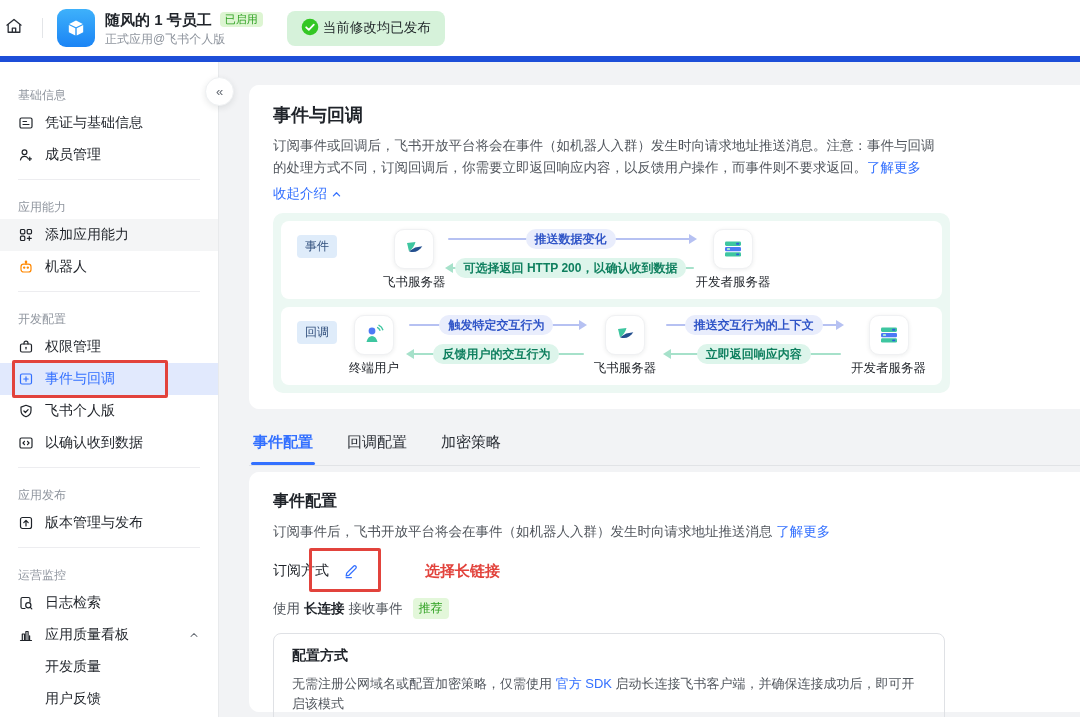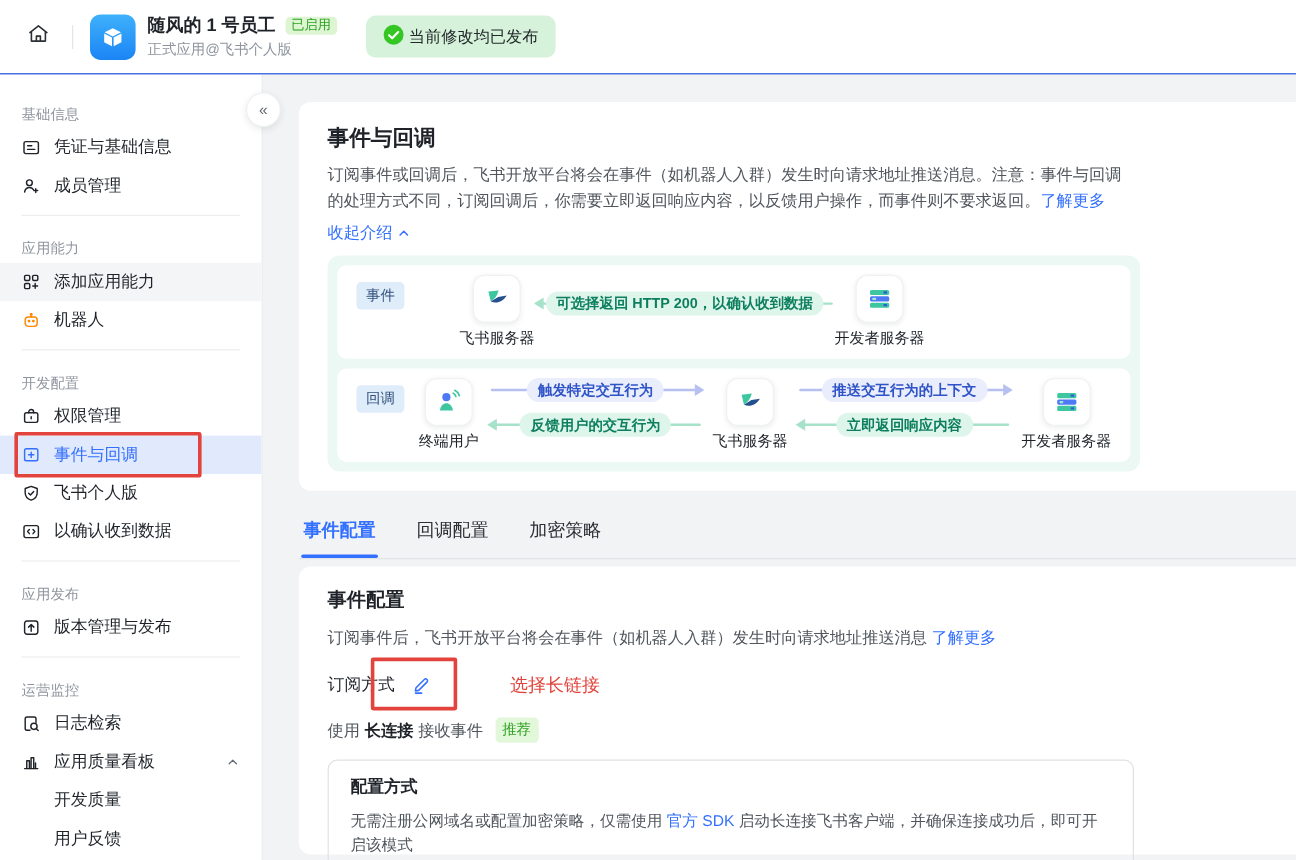--- a/index.html
+++ b/index.html
@@ -1,21 +1,21 @@
 <!DOCTYPE html>
 <html><head>
 <meta charset="utf-8">
 <style>
   * { margin:0; padding:0; box-sizing:border-box; }
   html,body { width:1080px; height:717px; overflow:hidden; }
   body { font-family:"Liberation Sans","DejaVu Sans",sans-serif; background:#fff; color:#1f2329; }
 
   
-  .header { height:62px; display:flex; align-items:center; padding-left:18px; background:#fff;
-            border-bottom:1px solid #1d4ed8; position:relative; z-index:6; }
+  .header { height:62px; display:flex; align-items:center; background:#fff;
+            border-bottom:6px solid #1d4ed8; position:relative; z-index:6; }
   .home-btn { width:28px; height:28px; display:flex; align-items:center; justify-content:center; cursor:pointer; }
   .hdr-divider { width:1px; height:20px; background:#e3e5e8; margin:0 14px; }
   .app-icon { width:38px; height:38px; border-radius:9px; background:linear-gradient(180deg,#3eb1fb,#1b84f5);
               display:flex; align-items:center; justify-content:center; flex-shrink:0; }
   .app-meta { margin-left:10px; line-height:1; }
   .app-name-row { display:flex; align-items:center; }
   .app-name { font-size:15px; font-weight:bold; color:#1f2329; }
   .badge-enabled { margin-left:8px; font-size:11px; color:#2ea121; background:#ddf5d2;
                    padding:2px 5px; border-radius:4px; }
   .app-sub { font-size:12px; color:#8f959e; margin-top:6px; }
@@ -93,21 +93,21 @@
                        background:#3370ff; border-radius:2px; }
 
   
   .card2 { margin-top:6px; padding:18px 24px; height:240px; }
   .card2 h2 { font-size:16px; font-weight:bold; line-height:22px; margin-bottom:10px; }
   .cfg-desc { font-size:13.5px; color:#51565d; line-height:20px; margin-bottom:18px; }
   .sub-row { display:flex; align-items:center; height:22px; }
   .sub-label { font-size:14px; font-weight:500; color:#1f2329; }
   .pencil-wrap { position:relative; margin-left:14px; width:16px; height:16px; display:flex; cursor:pointer; }
   .pencil-red-frame { left:-34px; top:-15px; width:72px; height:44px; }
-  .red-note { margin-left:66px; font-size:15px; font-weight:400; color:#e2433c; }
+  .red-note { margin-left:66px; font-size:15px; font-weight:700; color:#e2433c; }
   .usage-line { margin-top:16px; display:flex; align-items:center; font-size:13.5px; color:#51565d; }
   .usage-line .method { color:#1f2329; font-weight:bold; margin:0 4px; }
   .badge-recommend { margin-left:10px; font-size:12px; color:#2ea121; background:#e3f7da;
                      padding:2px 6px; border-radius:4px; }
   .config-box { margin-top:14px; border:1px solid #dfe1e5; border-radius:8px; padding:13px 18px; max-width:672px; }
   .config-box h3 { font-size:14px; font-weight:bold; margin-bottom:9px; }
   .config-box p { font-size:13px; color:#51565d; line-height:20px; }
 </style>
 </head>
 <body>
@@ -317,20 +317,25 @@
           <div class="node">
             <div class="nbox">
               <svg width="24" height="24" viewBox="0 0 24 24">
                 <path d="M5 6 L13.5 5 C12.5 9 10.3 12.2 7 14.2 Z" fill="#3ec6a0"></path>
                 <path d="M7 14.2 C12 16.4 17 14.4 20.3 9.2 L13.2 10.4 Z" fill="#24508f"></path>
               </svg>
             </div>
             <div class="nlbl">飞书服务器</div>
           </div>
           <div class="arrows w250">
+            <div class="arrow blue">
+              <span class="line"></span>
+                <span class="head"></span>
+              <span class="pill">推送数据变化</span>
+            </div>
             <div class="arrow green">
               <span class="line"></span>
                 <span class="head"></span>
               <span class="pill">可选择返回 HTTP 200，以确认收到数据</span>
             </div>
           </div>
           <div class="node">
             <div class="nbox">
               <svg width="24" height="24" viewBox="0 0 24 24">
                 <rect x="4" y="4.6" width="16" height="4.3" rx="1.3" fill="#3ec6a0"></rect>

